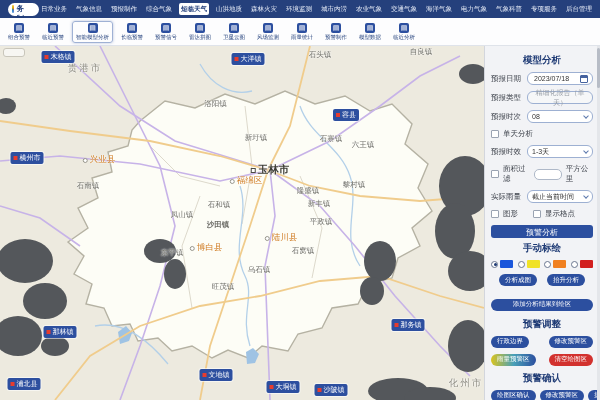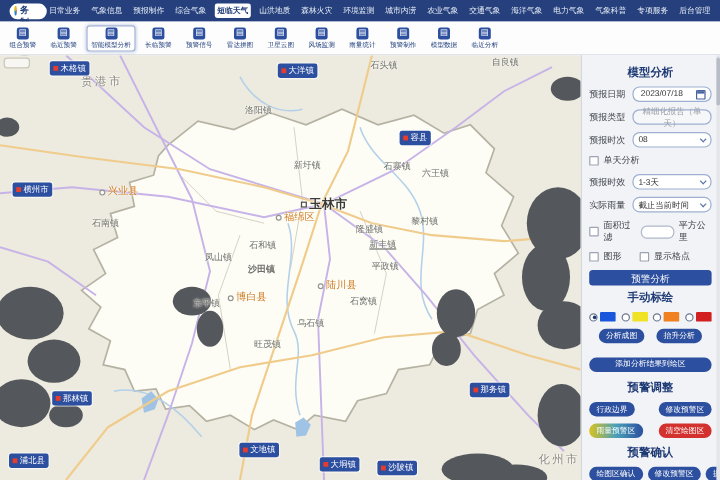--- a/index.html
+++ b/index.html
@@ -239,21 +239,21 @@
       <div class="lbl town" style="left: 320px; top: 9px;">
         <span>石头镇</span>
       </div>
       <div class="lbl town" style="left: 421px; top: 6px;">
         <span>自良镇</span>
       </div>
       <div class="lbl badge" style="left: 346px; top: 69px;">
         <span class="mk-rd"></span>
         <span>容县</span>
       </div>
-      <div class="lbl town" style="left: 205px; top: 46px; padding-left: 21px;">
+      <div class="lbl town" style="left: 205px; top: 58px; padding-left: 21px;">
         <span>洛阳镇</span>
       </div>
       <div class="lbl town" style="left: 256px; top: 92px;">
         <span>新圩镇</span>
       </div>
       <div class="lbl town" style="left: 331px; top: 93px;">
         <span>石寨镇</span>
       </div>
       <div class="lbl town" style="left: 363px; top: 99px;">
         <span>六王镇</span>
@@ -276,21 +276,21 @@
       <div class="lbl town" style="left: 354px; top: 139px;">
         <span>黎村镇</span>
       </div>
       <div class="lbl town" style="left: 308px; top: 145px;">
         <span>隆盛镇</span>
       </div>
       <div class="lbl county" style="left: 246px; top: 135px; font-family: Liberation Serif, serif;">
         <span class="mk-ci"></span>
         <span>福绵区</span>
       </div>
-      <div class="lbl town" style="left: 319px; top: 158px; text-decoration: underline;">
+      <div class="lbl town" style="left: 319px; top: 158px;">
         <span>新丰镇</span>
       </div>
       <div class="lbl town" style="left: 219px; top: 159px;">
         <span>石和镇</span>
       </div>
       <div class="lbl town" style="left: 321px; top: 176px;">
         <span>平政镇</span>
       </div>
       <div class="lbl town" style="left: 182px; top: 169px;">
         <span>凤山镇</span>
@@ -385,32 +385,32 @@
 
   <div class="frow">
     <span class="flabel">预报时效</span>
     <div class="fctrl">
       <span class="val">1-3天</span>
       <span class="chev"></span>
     </div>
   </div>
 
   <div class="frow">
+    <span class="cb"></span>
+    <span class="cb-lab">面积过滤</span>
+    <span class="mini-input"></span>
+    <span class="cb-lab">平方公里</span>
+  </div>
+
+  <div class="frow">
     <span class="flabel">实际雨量</span>
     <div class="fctrl">
       <span class="val">截止当前时间</span>
       <span class="chev"></span>
     </div>
-  </div>
-
-  <div class="frow">
-    <span class="cb"></span>
-    <span class="cb-lab">面积过滤</span>
-    <span class="mini-input"></span>
-    <span class="cb-lab">平方公里</span>
   </div>
 
   <div class="frow">
     <span class="cb"></span>
     <span class="cb-lab" style="width:26px">图形</span>
     <span class="cb"></span>
     <span class="cb-lab">显示格点</span>
   </div>
 
   <button class="btn-primary">预警分析</button>

